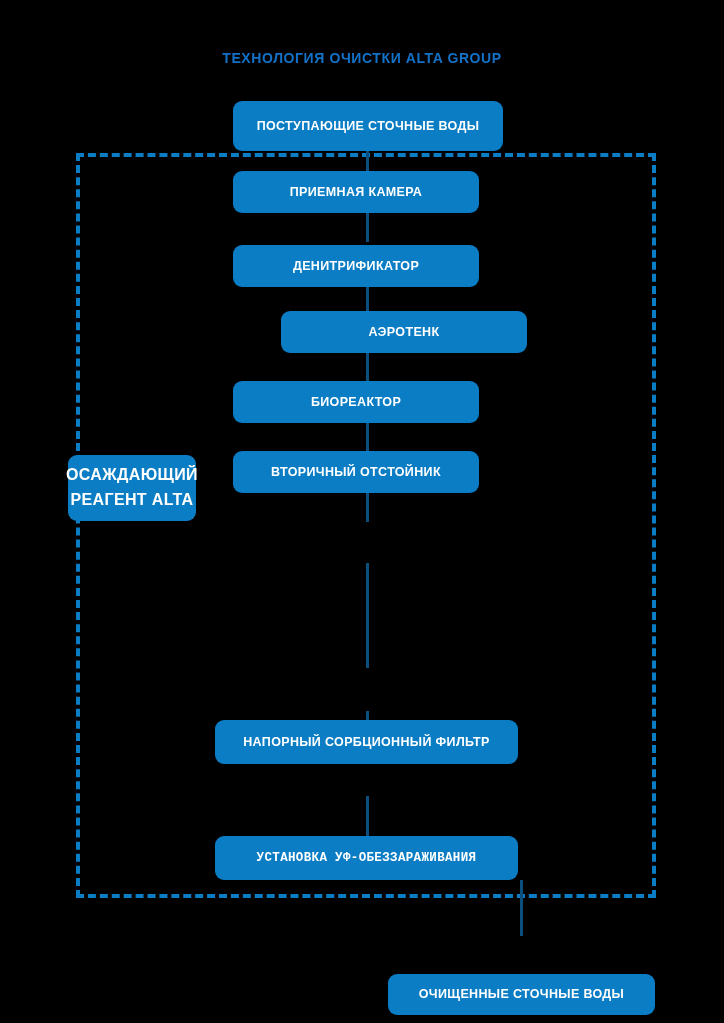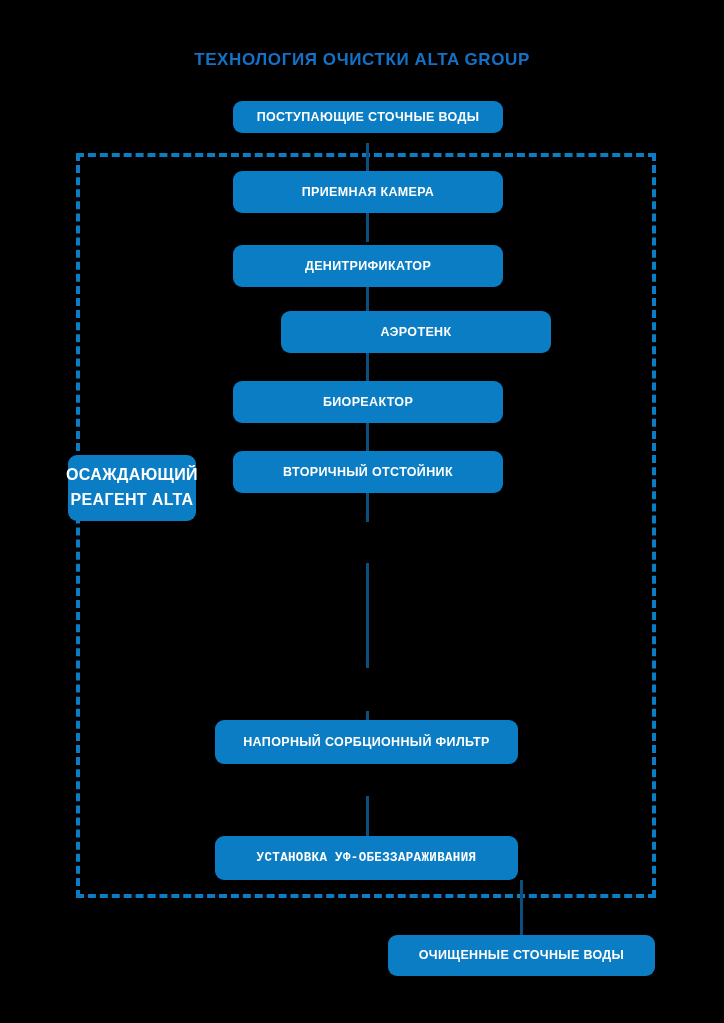--- a/index.html
+++ b/index.html
@@ -21,21 +21,21 @@
   }
 
   
   .title {
     position: absolute;
     left: 0;
     top: 50px;
     width: 724px;
     text-align: center;
     color: #1372C8;
-    font-size: 17px;
+    font-size: 14px;
     font-weight: bold;
     letter-spacing: 0.6px;
     text-transform: uppercase;
     white-space: nowrap;
   }
 
   
   .dashed-zone {
     position: absolute;
     left: 76px;
@@ -62,43 +62,43 @@
     align-items: center;
     justify-content: center;
     text-align: center;
     line-height: 1.45;
     padding: 0 10px;
   }
 
   
   .col-node {
     left: 233px;
-    width: 270px;
+    width: 246px;
     height: 42px;
   }
   
   .filter-node {
     left: 215px;
     width: 303px;
     height: 44px;
   }
 
-  .node-inflow   { left: 233px; top: 101px;  width: 270px; height: 32px; }
+  .node-inflow   { left: 233px; top: 101px;  width: 270px; height: 50px; }
   .node-intake   { top: 171px; }
   .node-denitr   { top: 245px; }
   .node-aero     { top: 311px; margin-left: 48px; }
   .node-bio      { top: 381px; }
   .node-second   { top: 451px; }
   .node-clean    { top: 521px; }
 
   .node-mech     { top: 667px; }
   .node-sorb     { top: 720px; }
   .node-uv       { top: 836px; font-family: Liberation Mono, monospace; }
 
-  .node-outflow  { left: 388px; top: 935px; width: 267px; height: 41px; }
+  .node-outflow  { left: 388px; top: 974px; width: 267px; height: 41px; }
 
   .node-reagent {
     left: 68px;
     top: 455px;
     width: 128px;
     height: 66px;
     font-size: 16px;
     flex-direction: column;
     line-height: 1.55;
     border-radius: 9px;

